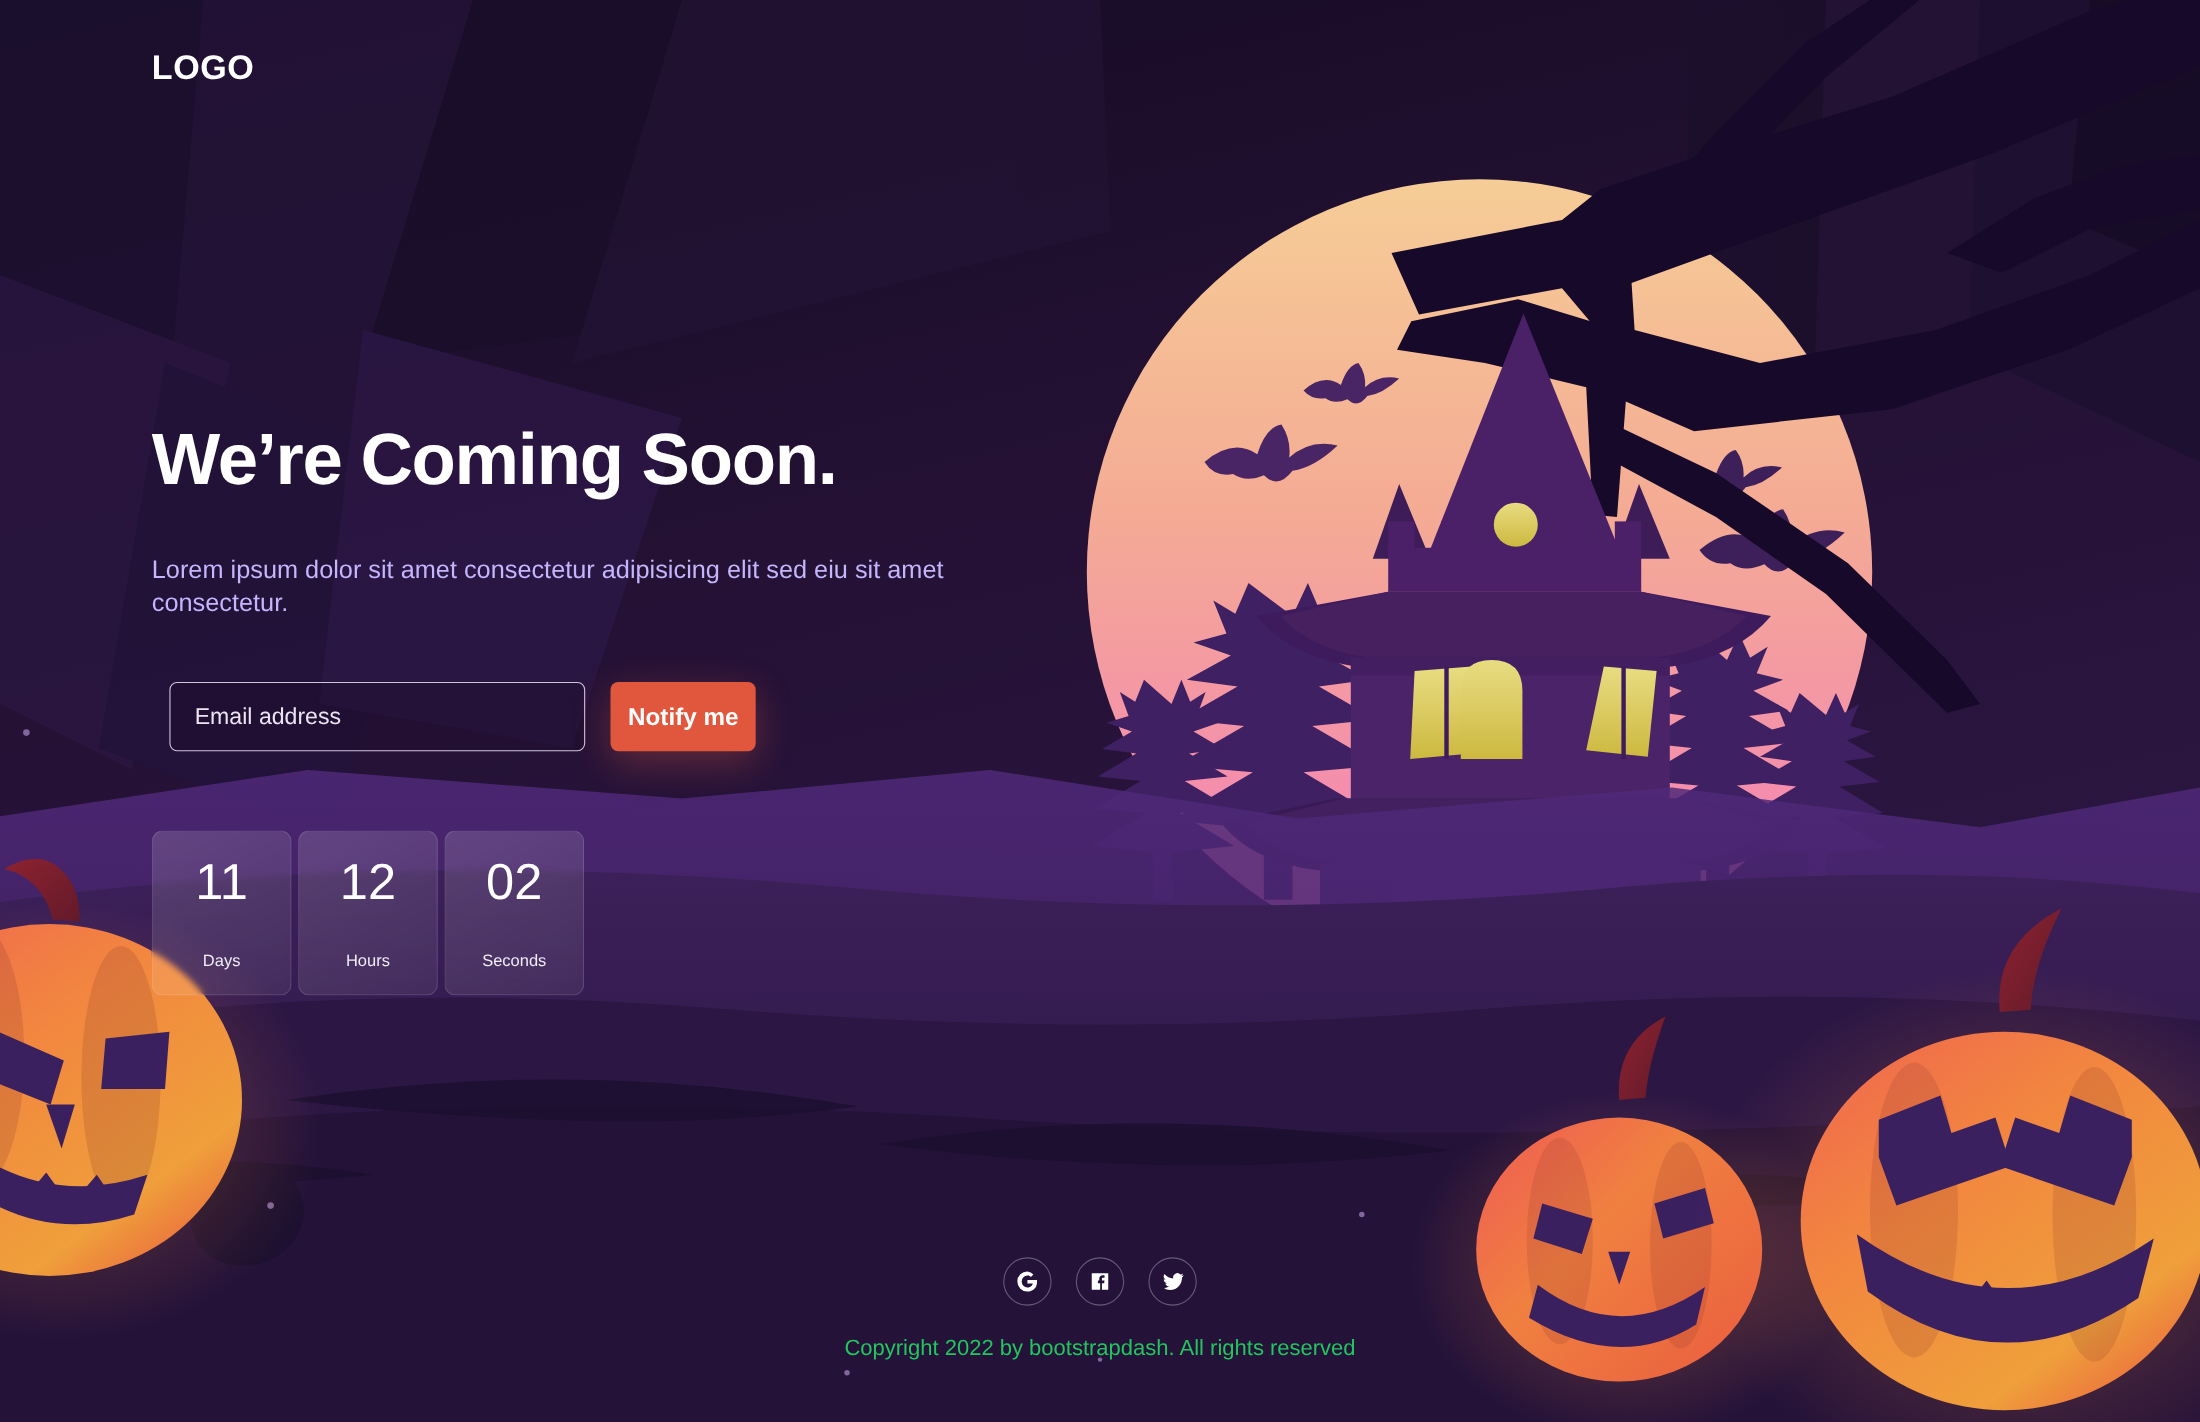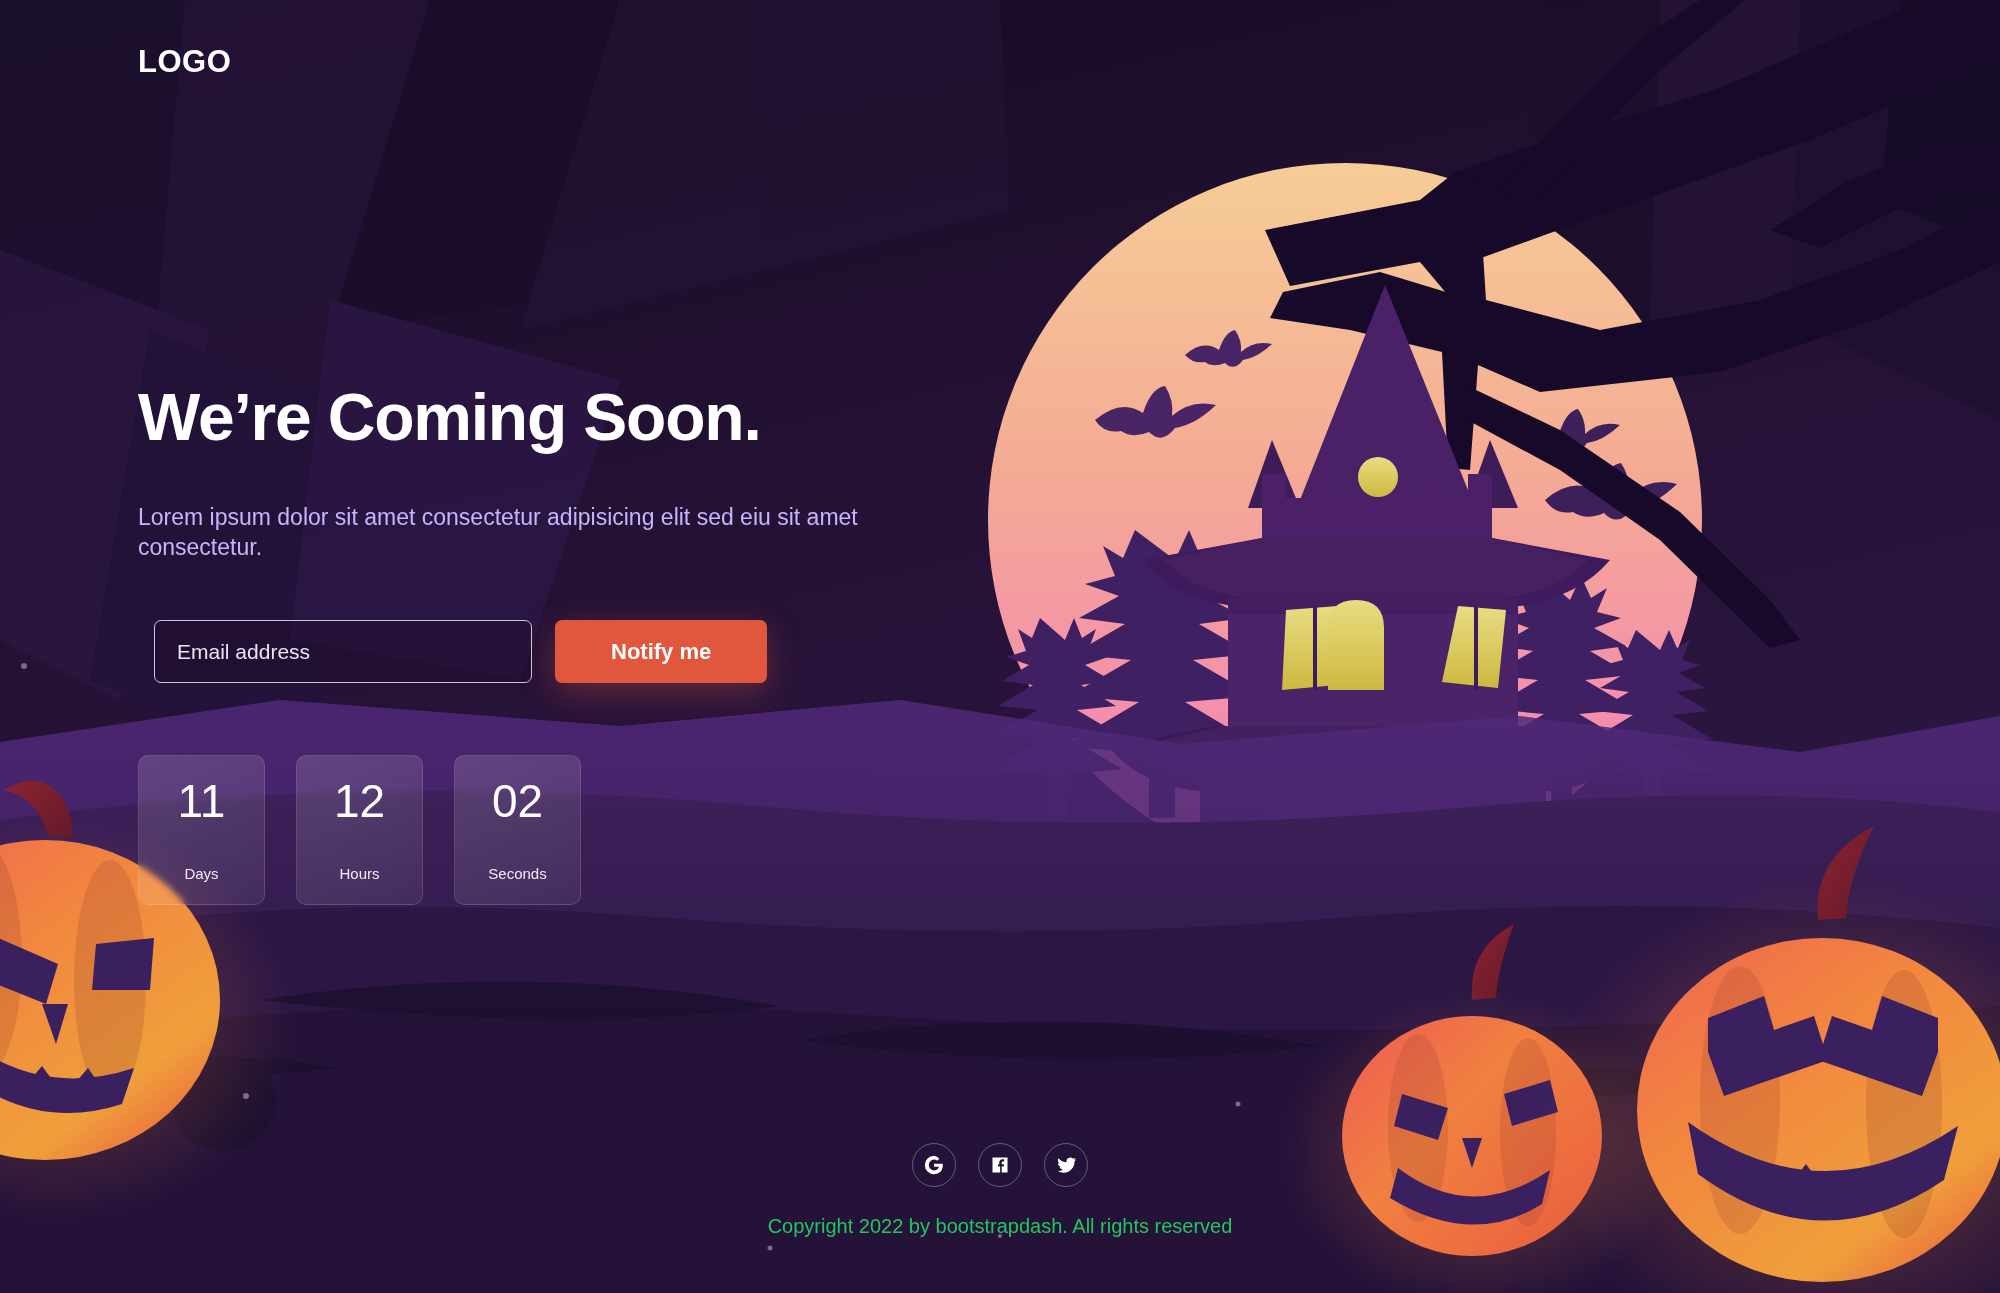--- a/index.html
+++ b/index.html
@@ -47,32 +47,32 @@
     border:1px solid #cfc4dd;
     border-radius:7px;
     color:#ffffff; font-size:21px;
     padding:0 22px;
     font-family:"Liberation Sans", sans-serif;
     outline:none;
     margin-left:16px;
   }
   .email-input::placeholder { color:#eae4f2; opacity:1; }
   .notify-btn {
-    height:63px; padding:0 56px;
+    height:63px; padding:0 16px;
     background:#e0573d;
     border:none; border-radius:7px;
     color:#ffffff; font-size:22px; font-weight:700;
     cursor:pointer;
     font-family:"Liberation Sans", sans-serif;
     box-shadow:0 10px 34px rgba(224,87,61,0.33);
   }
 
   .countdown {
     position:absolute; left:138px; top:755px;
-    display:flex; gap:31px;
+    display:flex; gap:6px;
   }
   .cd-box {
     width:127px; height:150px;
     border-radius:10px;
     background:linear-gradient(150deg, rgba(255,255,255,0.15), rgba(255,255,255,0.07));
     border:1px solid rgba(255,255,255,0.11);
     display:flex; flex-direction:column;
     align-items:center; justify-content:space-between;
     padding:22px 0 22px 0;
     backdrop-filter:blur(3px);

